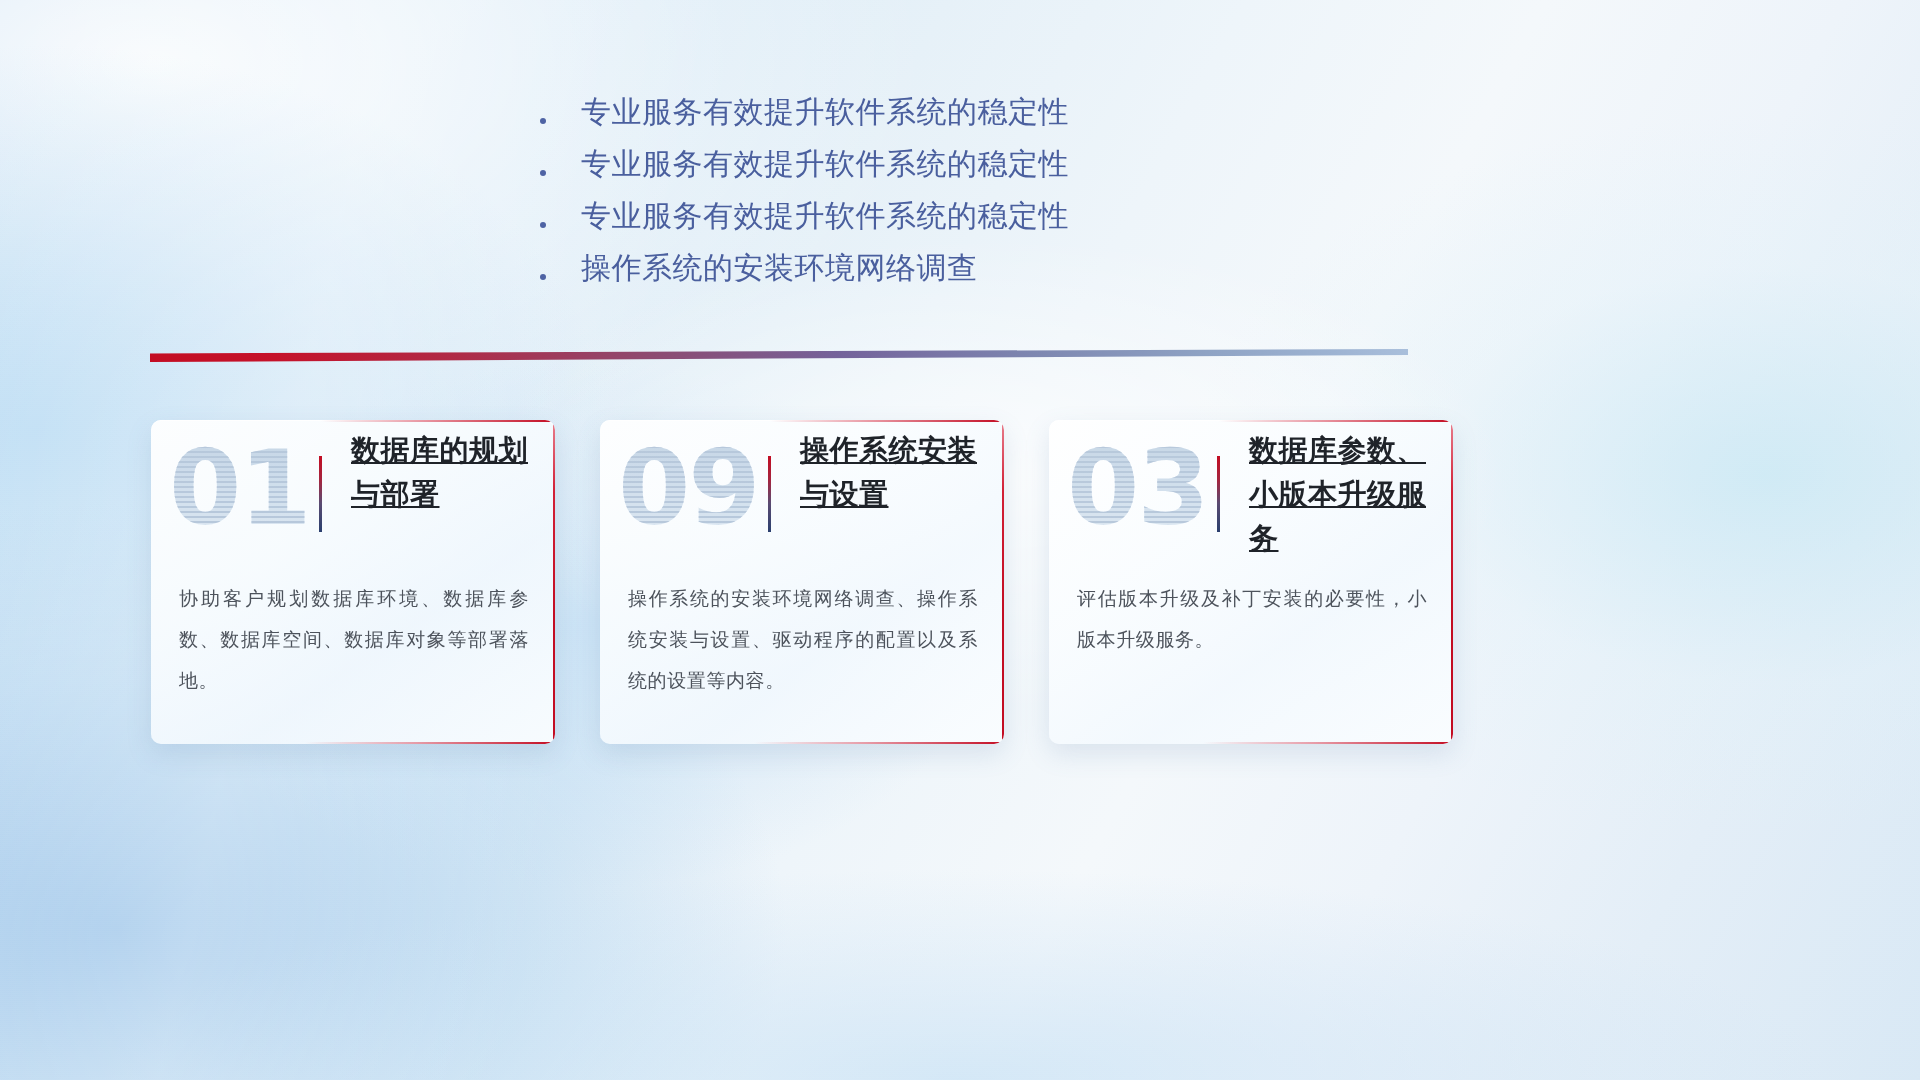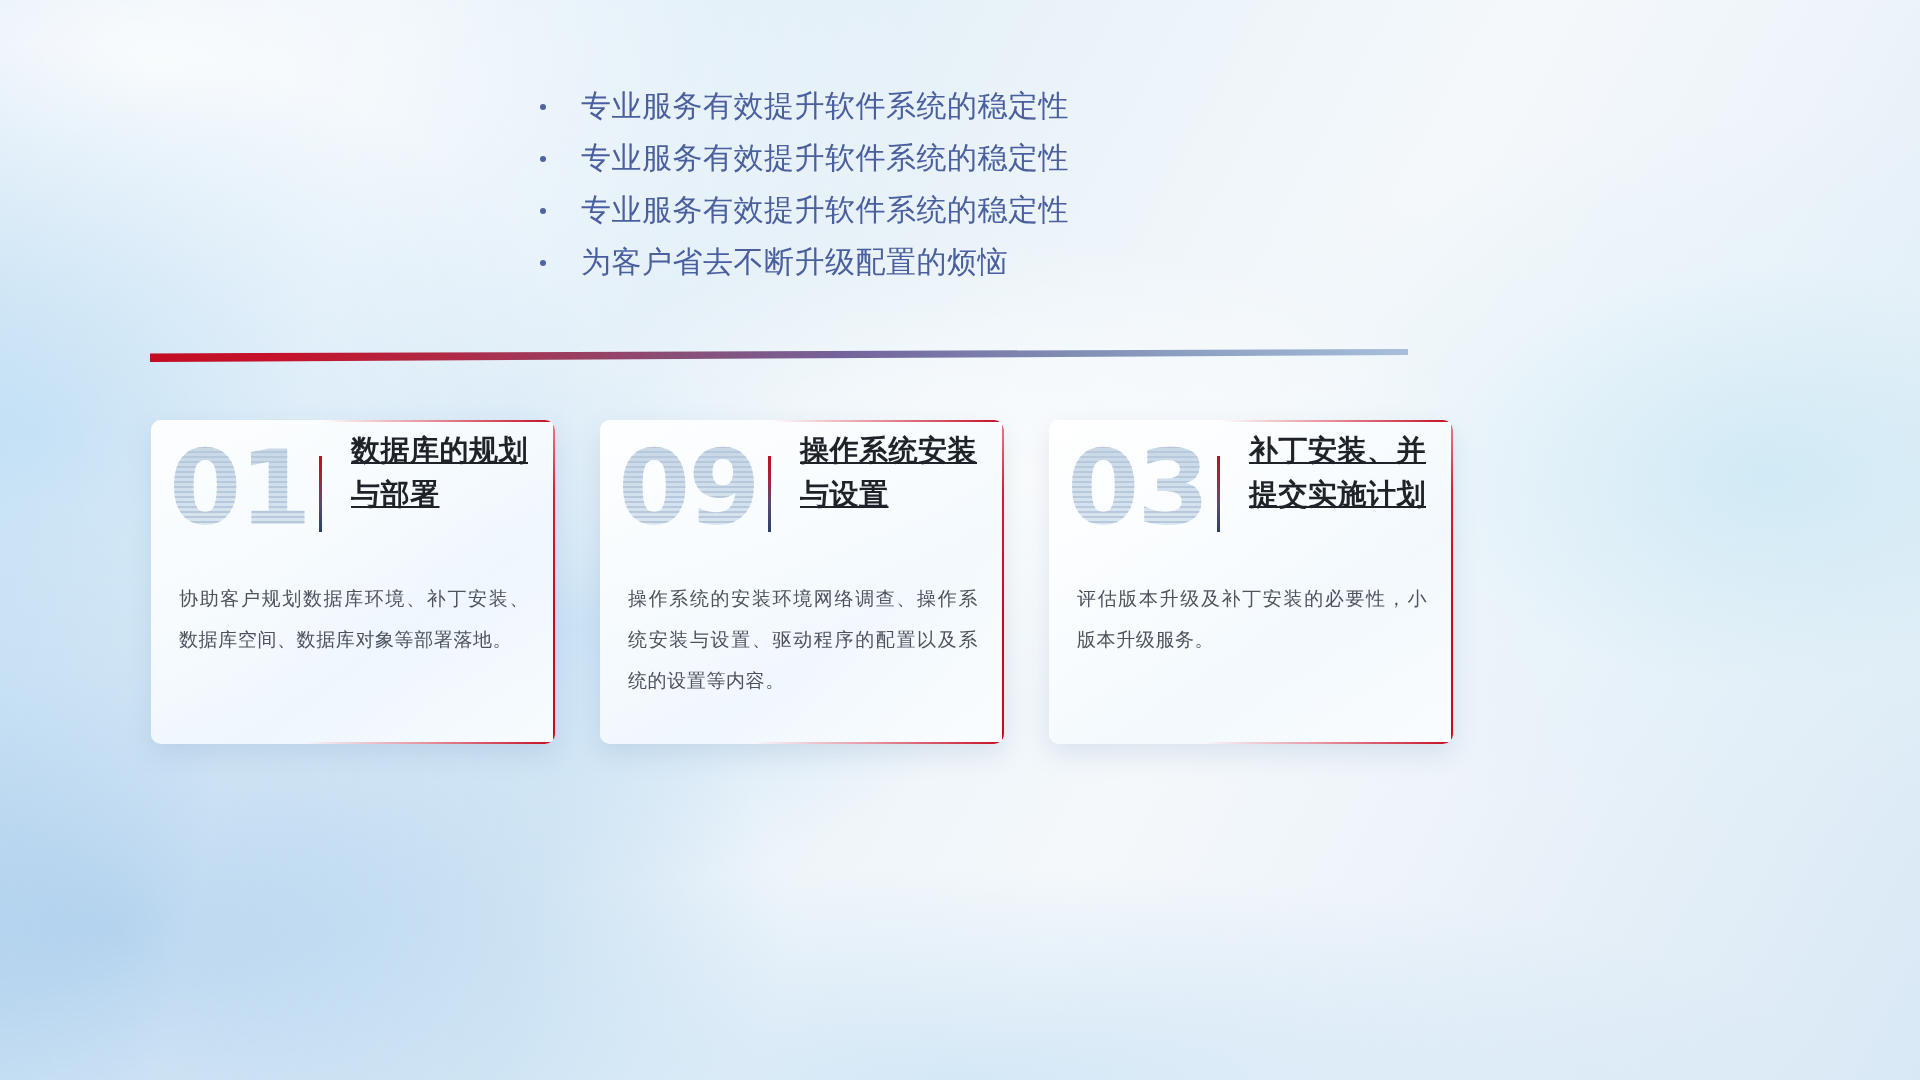--- a/index.html
+++ b/index.html
@@ -46,21 +46,21 @@
     background-image:
       repeating-linear-gradient(0deg, rgba(255,255,255,.05) 0 1px, rgba(0,0,0,0) 1px 2px);
     opacity:.5;
   }
 
   
   .bullets{
     position:absolute;left:540px;top:86px;width:760px;
   }
   .bullet-row{
-    display:flex;align-items:flex-start;
+    display:flex;align-items:center;
     height:52px;
   }
   .bullet-dot{
     width:6px;height:6px;border-radius:50%;
     background:#4e63a4;
     margin-top:18px;margin-right:35px;flex:none;
   }
   .bullet-text{
     font-size:30px;line-height:40px;letter-spacing:.5px;
     color:#4a5f9e;white-space:nowrap;
@@ -166,40 +166,40 @@
   <div class="bullet-row">
     <span class="bullet-dot"></span>
     <span class="bullet-text">专业服务有效提升软件系统的稳定性</span>
   </div>
   <div class="bullet-row">
     <span class="bullet-dot"></span>
     <span class="bullet-text">专业服务有效提升软件系统的稳定性</span>
   </div>
   <div class="bullet-row">
     <span class="bullet-dot"></span>
-    <span class="bullet-text">为客户省去不断升级配置的烦恼</span>
+    <span class="bullet-text">操作系统的安装环境网络调查</span>
   </div>
 </div>
 
 <div class="divider">
   <div class="tri"></div>
 </div>
 
 <div class="cards">
 
   <div class="card">
     <div class="card-accent"></div>
     <div class="card-accent-top"></div>
     <div class="card-accent-bot"></div>
     <div class="card-head">
       <div class="card-num">01</div>
       <div class="card-bar"></div>
       <div class="card-title">数据库的规划与部署</div>
     </div>
-    <div class="card-body">协助客户规划数据库环境、补丁安装、数据库空间、数据库对象等部署落地。</div>
+    <div class="card-body">协助客户规划数据库环境、数据库参数、数据库空间、数据库对象等部署落地。</div>
   </div>
 
   <div class="card">
     <div class="card-accent"></div>
     <div class="card-accent-top"></div>
     <div class="card-accent-bot"></div>
     <div class="card-head">
       <div class="card-num">09</div>
       <div class="card-bar"></div>
       <div class="card-title">操作系统安装与设置</div>
@@ -207,18 +207,18 @@
     <div class="card-body">操作系统的安装环境网络调查、操作系统安装与设置、驱动程序的配置以及系统的设置等内容。</div>
   </div>
 
   <div class="card">
     <div class="card-accent"></div>
     <div class="card-accent-top"></div>
     <div class="card-accent-bot"></div>
     <div class="card-head">
       <div class="card-num">03</div>
       <div class="card-bar"></div>
-      <div class="card-title">补丁安装、并提交实施计划</div>
+      <div class="card-title">数据库参数、小版本升级服务</div>
     </div>
     <div class="card-body">评估版本升级及补丁安装的必要性，小版本升级服务。</div>
   </div>
 
 </div>
 
 </body></html>

